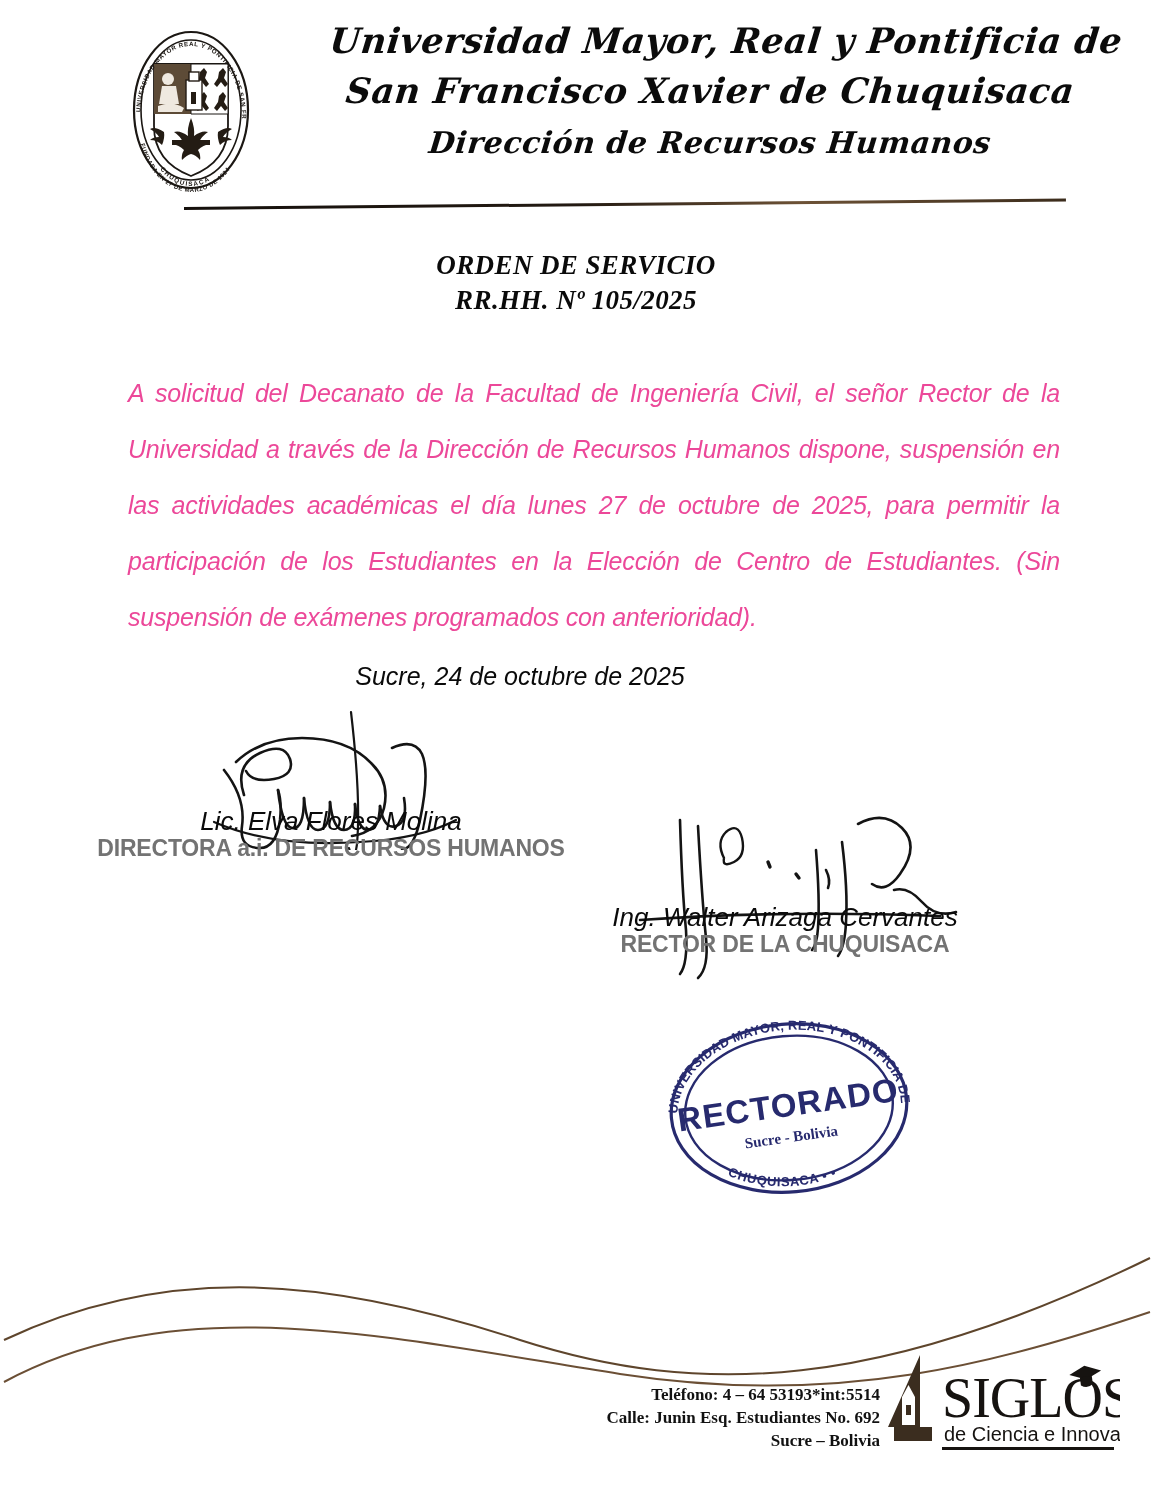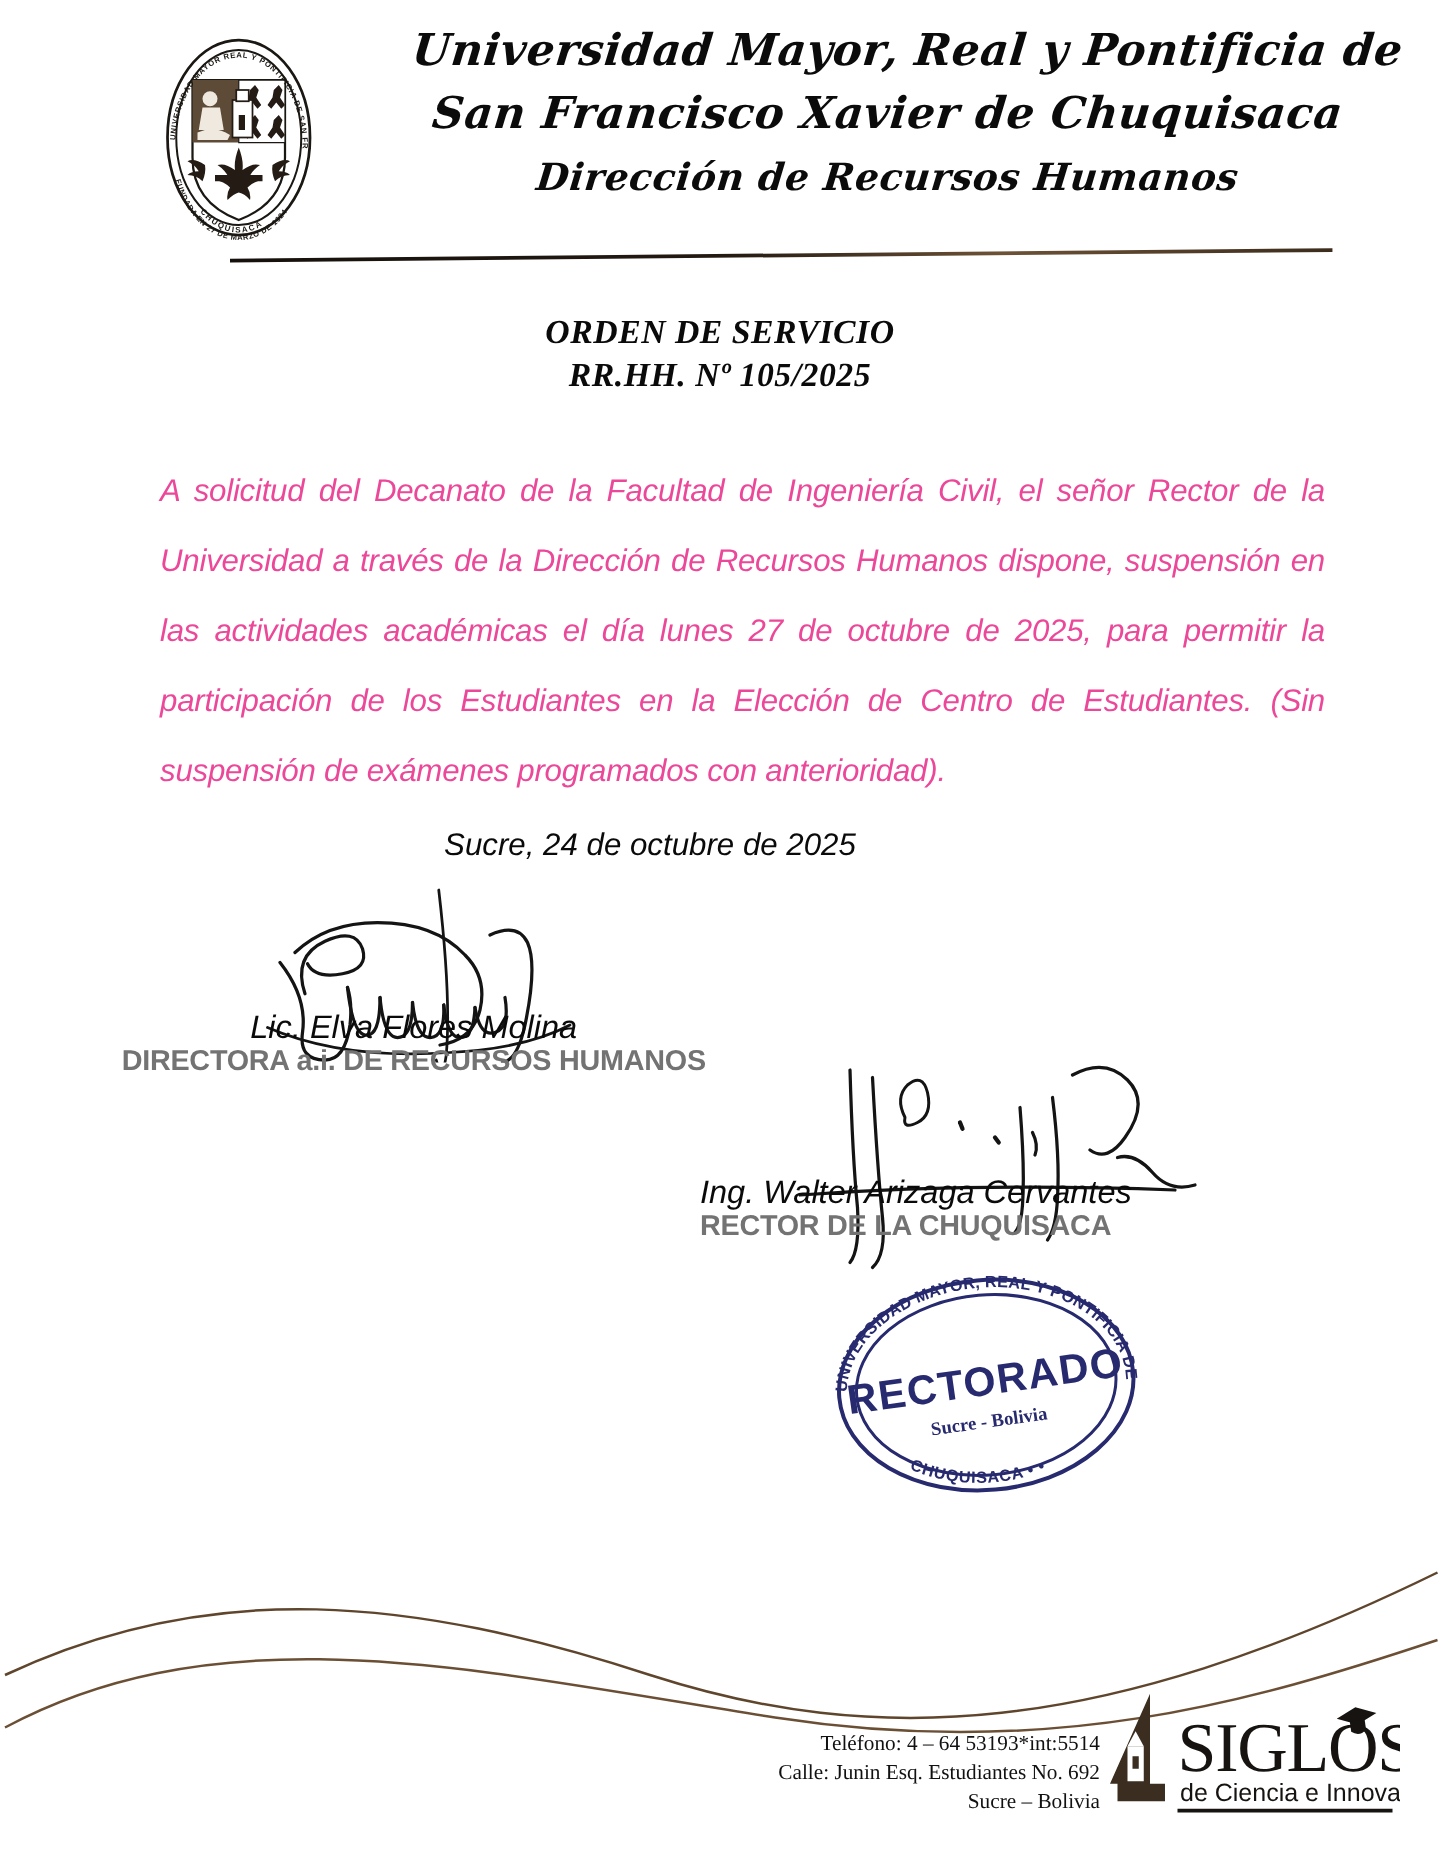--- a/index.html
+++ b/index.html
@@ -94,21 +94,21 @@
     text-align: center;
     font-family: "Liberation Sans", sans-serif;
     font-style: italic;
     font-size: 25px;
     color: #0a0a0a;
   }
 
   
   .sig-block { position: absolute; }
   #sig-left  { left: 96px;  top: 700px;  width: 470px; text-align: center; }
-  #sig-right { left: 560px; top: 848px;  width: 450px; }
+  #sig-right { left: 560px; top: 812px;  width: 450px; text-align: center; }
 
   .sig-art { position: relative; height: 110px; }
   #sig-left .sig-art  { height: 108px; }
   #sig-right .sig-art { height: 92px; }
 
   .sig-name {
     font-family: "Liberation Sans", sans-serif;
     font-style: italic;
     font-size: 26px;
     line-height: 26px;
@@ -139,21 +139,21 @@
     position: absolute;
     left: 0; top: 1240px;
     width: 1152px; height: 200px;
   }
   #footer-contact {
     position: absolute;
     left: 520px; top: 1383px;
     width: 360px;
     text-align: right;
     font-family: "Liberation Serif", serif;
-    font-weight: normal;
+    font-weight: bold;
     font-size: 17px;
     line-height: 23px;
     color: #111111;
   }
   #siglos-logo {
     position: absolute;
     left: 880px; top: 1345px;
     width: 240px; height: 120px;
   }
 </style>

